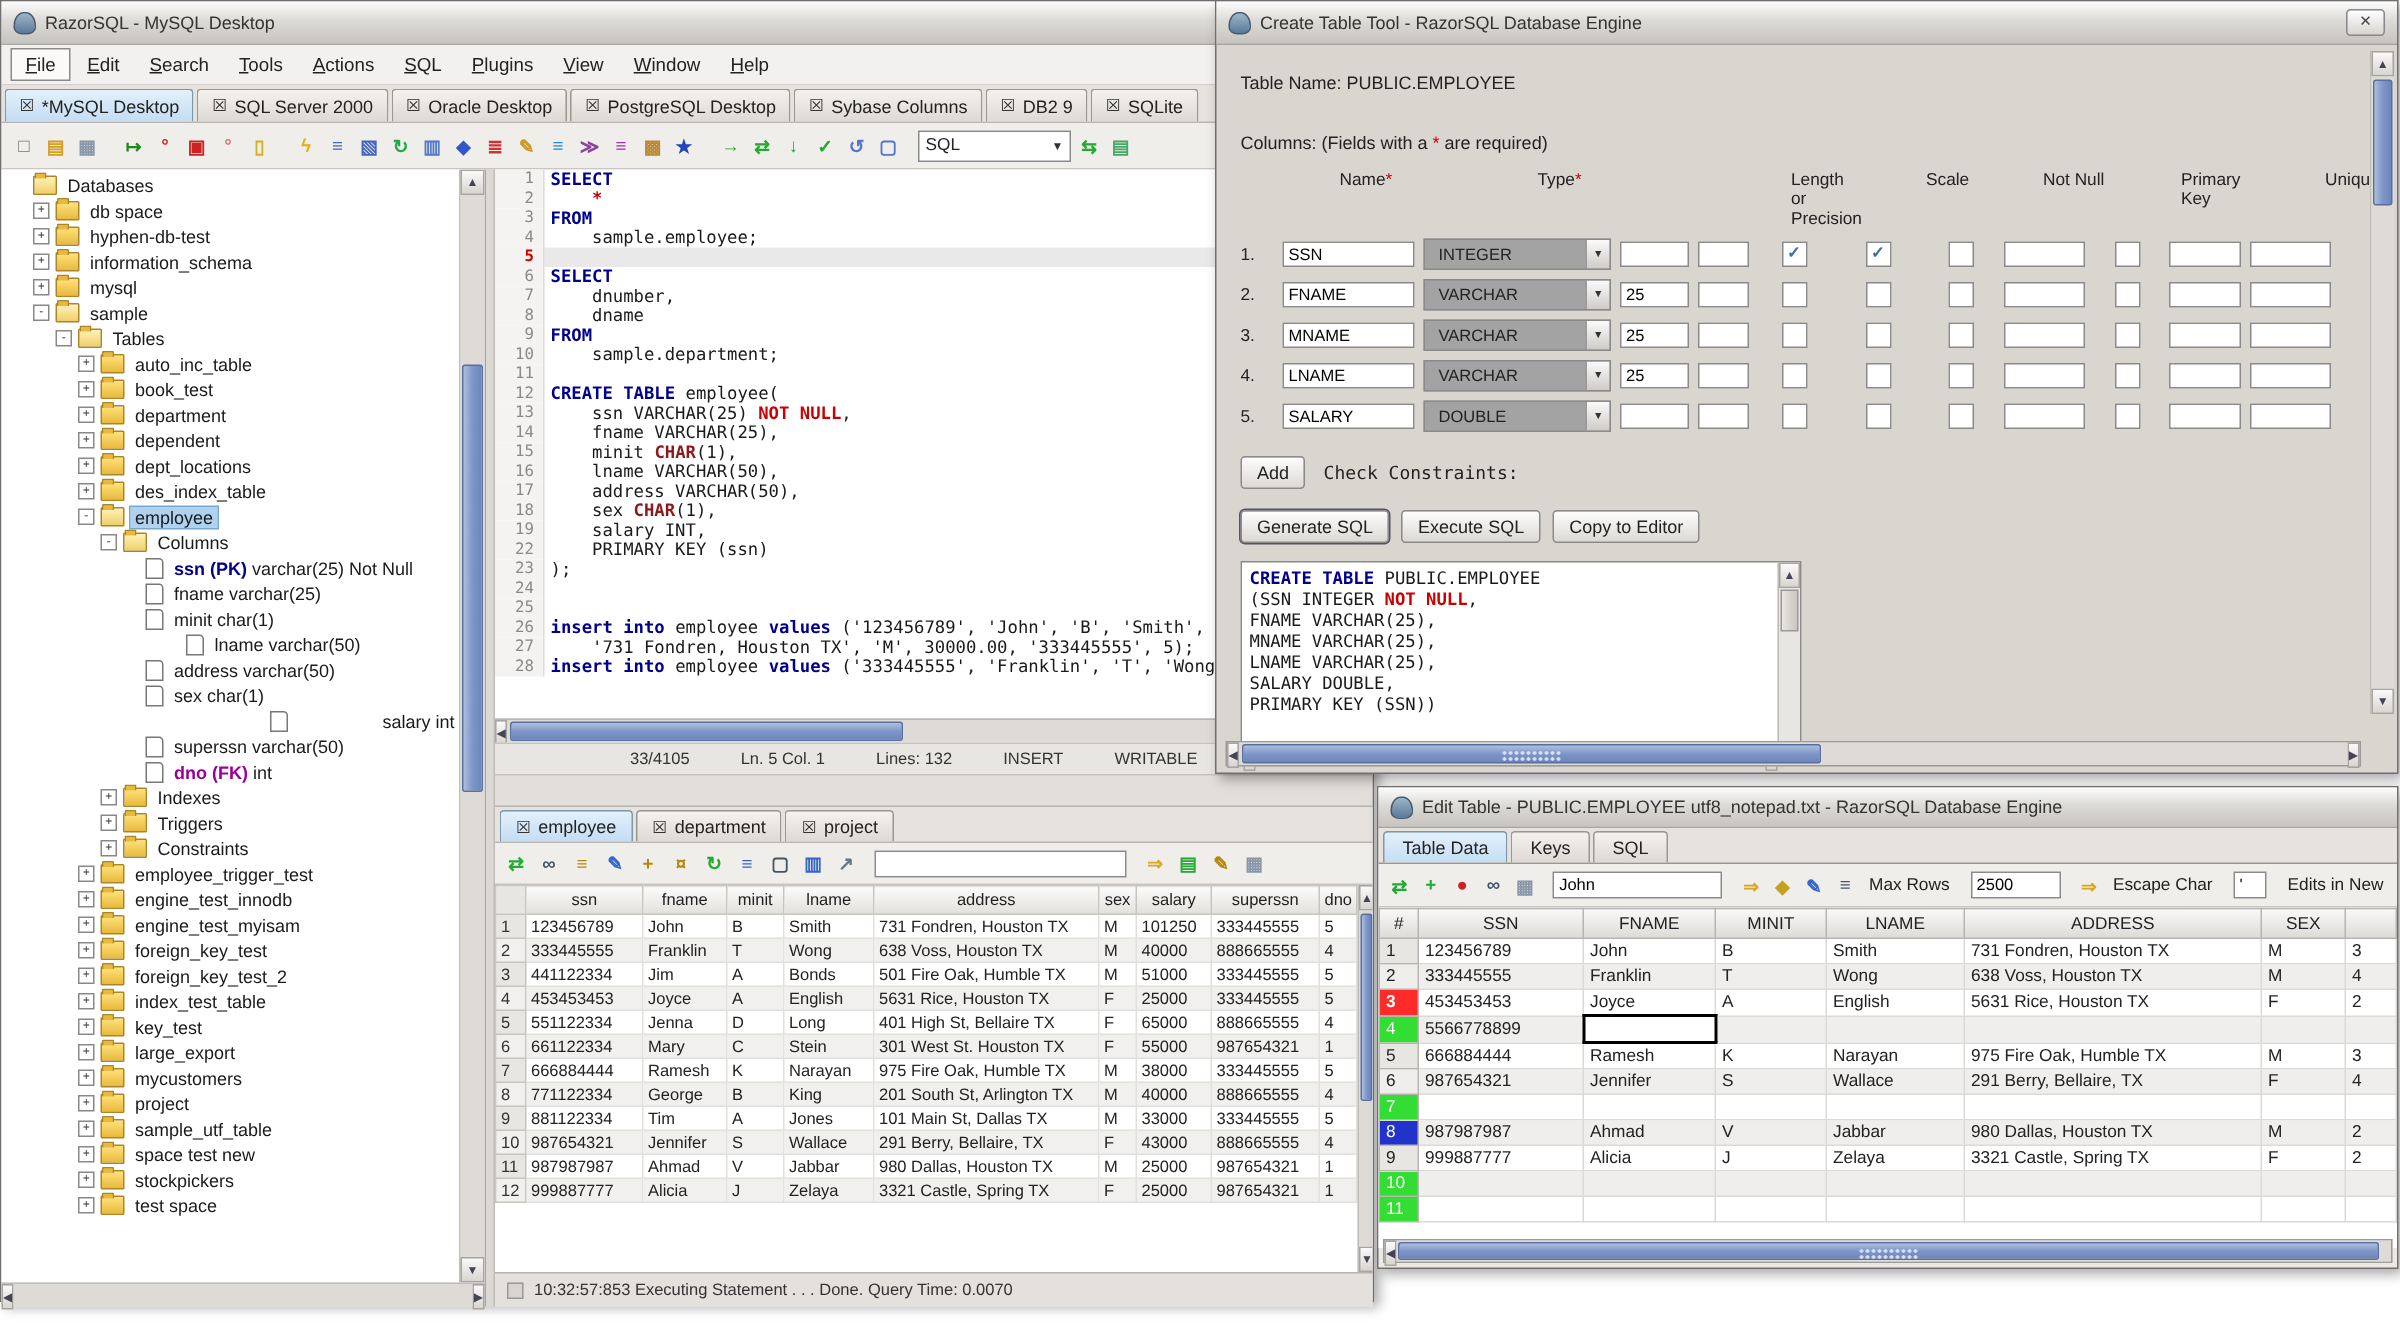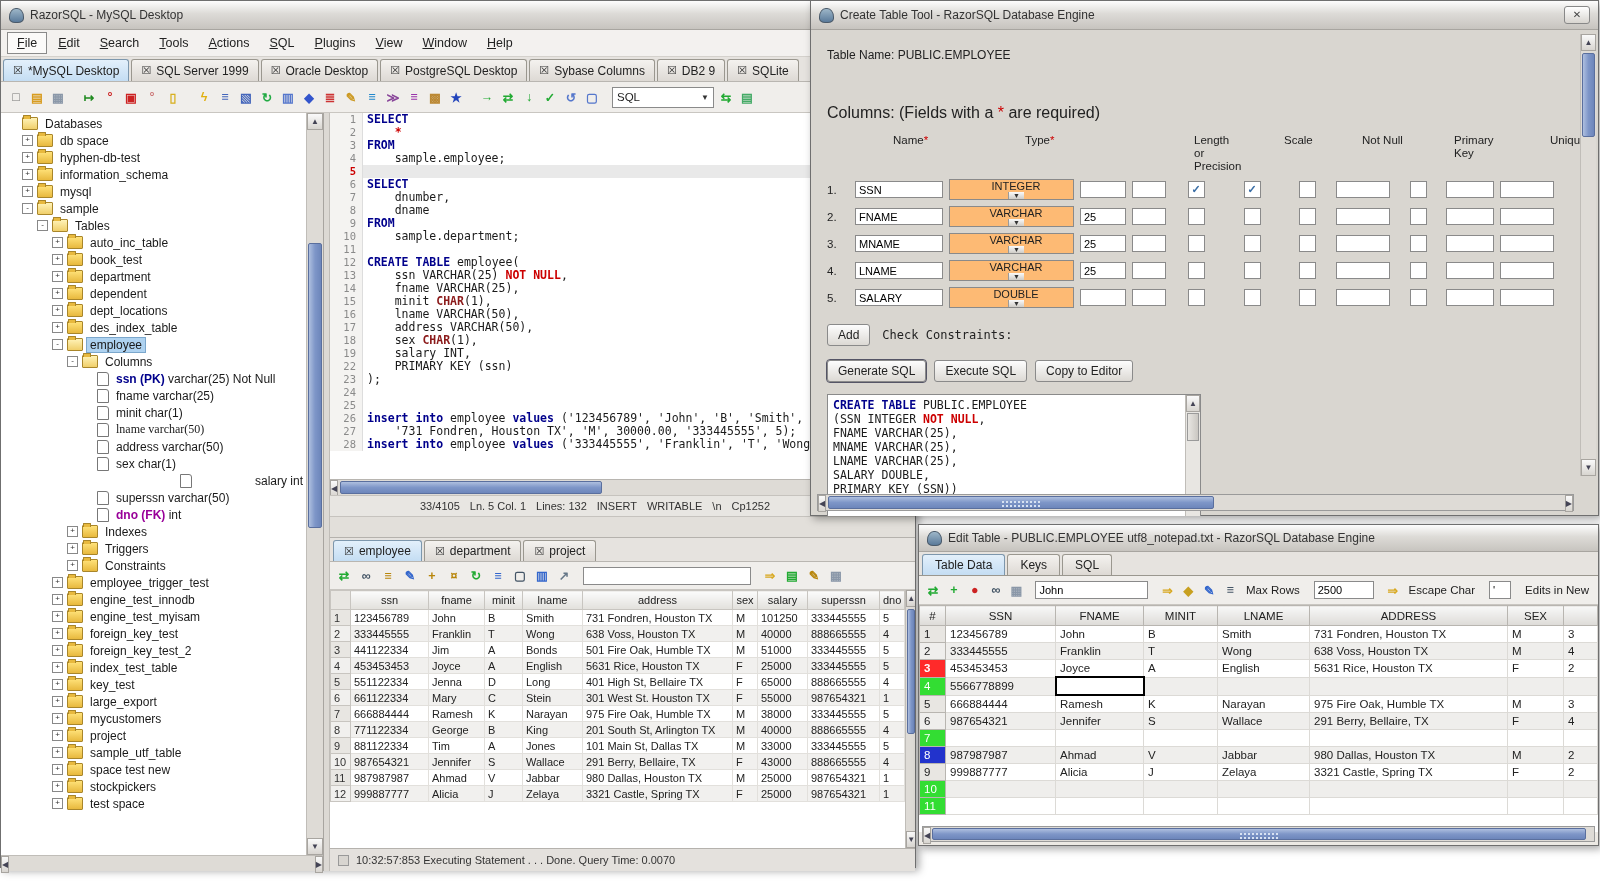--- a/index.html
+++ b/index.html
@@ -56,21 +56,21 @@
   .gut{width:26px;flex:0 0 auto;text-align:right;padding-right:6px;color:#8a8a8a;background:#f4f3f1;border-right:1px solid #ddd;font-size:10.5px;}
   .gut.gcur{color:#cc0000;font-weight:bold;}
   .ecode{padding-left:4px;}
   .kw{color:#00008c;font-weight:bold;}
   .red{color:#cc0000;font-weight:bold;}
   .mar{color:#8b1a1a;font-weight:bold;}
   .pl{color:#1a1a1a;}
   .pk{color:#00008c;font-weight:bold;}
   .fk{color:#990099;font-weight:bold;}
   .edhsb{border-top:1px solid #b8b5b0;}
-  .edstatus{height:20px;background:#e8e6e2;border-top:1px solid #c6c3be;display:flex;align-items:center;gap:10px;padding-left:90px;font-size:11px;color:#333;}
+  .edstatus{height:20px;background:#e8e6e2;border-top:1px solid #c6c3be;display:flex;align-items:center;gap:34px;padding-left:90px;font-size:11px;color:#333;}
   .hsplit{height:20px;background:#e2dfda;border-top:1px solid #c6c3be;border-bottom:1px solid #b5b2ad;}
   
   .results{flex:1;display:flex;flex-direction:column;background:#eceae6;min-height:0;}
   .rtabs{height:23px;display:flex;align-items:flex-end;gap:2px;padding:0 3px;border-bottom:1px solid #b9b6b1;background:#e6e3df;}
   .rtab{height:20px;display:flex;align-items:center;gap:5px;padding:0 10px;border:1px solid #9a978f;border-bottom:none;background:linear-gradient(#f4f2ef,#ddd9d4);font-size:12px;border-radius:3px 3px 0 0;}
   .rtab.sel{background:linear-gradient(#e3f0fb,#c4ddf3);border-color:#7d97ad;}
   .rtoolbar{height:27px;background:#f0eeeb;display:flex;align-items:center;gap:4px;padding:0 5px;border-bottom:1px solid #c9c6c1;}
   .rinput{width:160px;height:16px;border:1px solid #8a8a8a;font-size:11px;padding:0 3px;margin:0 6px;}
   .gridwrap{flex:1;background:#fff;display:flex;overflow:hidden;min-height:0;}
   table.rgrid{border-collapse:collapse;table-layout:fixed;font-size:11px;flex:0 0 auto;align-self:flex-start;}
@@ -78,28 +78,28 @@
   table.rgrid td{border:1px solid #e2e0dc;height:15px;padding:0 3px;overflow:hidden;white-space:nowrap;}
   table.rgrid td.rn,table.rgrid th.rn{background:#e8e6e2;border-color:#c8c5c0;color:#333;}
   table.rgrid tr.alt td{background:#f1f0ee;}
   .rvsb{border-left:1px solid #c0bdb8;}
   .rstatus{height:22px;background:#e4e1dd;border-top:1px solid #b5b2ad;display:flex;align-items:center;gap:7px;padding:0 8px;font-size:11px;color:#333;}
   .stico{width:9px;height:9px;border:1px solid #999;background:#d8d5d0;}
   
   .create{left:810px;top:0;width:789px;height:516px;z-index:2;background:#d9d6d0;}
   .ctcontent{position:relative;height:486px;padding:0 16px;overflow:hidden;}
   .ctlabel{margin-top:18px;font-size:12px;color:#222;}
-  .ctlabel2{margin-top:42px;font-size:16px;color:#222;}
+  .ctlabel2{margin-top:26px;font-size:12px;color:#222;}
   .star{color:#cc0000;}
   .ctgridrow{display:grid;grid-template-columns:22px 88px 125px 46px 34px 48px 52px 46px 54px 44px 48px 54px;column-gap:6px;align-items:center;}
   .cthead{margin-top:12px;font-size:11.5px;line-height:13px;color:#222;align-items:start;gap:44px;}
   .ctrow{margin-top:6px;}
   .ctnum{font-size:11.5px;}
   .ctin{height:17px;border:1px solid #8a8a8a;background:#fff;font-size:11px;padding:0 3px;width:100%;box-sizing:border-box;}
-  .ctsel{height:19px;border:1px solid #8a8a8a;background:#fdba74;display:flex;align-items:center;justify-content:space-between;font-size:11px;padding-left:9px;overflow:hidden;flex-direction:column;}
+  .ctsel{height:19px;border:1px solid #8a8a8a;background:#a3a3a3;display:flex;align-items:center;justify-content:space-between;font-size:11px;padding-left:9px;overflow:hidden;}
   .tyarr{width:15px;height:100%;background:linear-gradient(#fafafa,#cfccc7);border-left:1px solid #9a9a9a;font-size:7px;display:flex;align-items:center;justify-content:center;color:#333;}
   .cb{width:15px;height:15px;border:1px solid #8a8a8a;background:#fff;justify-self:center;font-size:11px;line-height:14px;text-align:center;color:#3a6ea5;font-weight:bold;}
   .addrow{margin-top:16px;display:flex;align-items:center;gap:12px;}
   button.pbtn{font-family:"Liberation Sans",sans-serif;font-size:12px;height:22px;padding:0 10px;border:1px solid #8a8a8a;border-radius:3px;background:linear-gradient(#fdfdfd,#dcd9d4);color:#222;}
   button.def{outline:1px solid #556;}
   .mono{font-family:"DejaVu Sans Mono",monospace;font-size:12px;}
   .btnrow{margin-top:14px;display:flex;gap:8px;}
   .sqlbox{margin-top:12px;width:372px;height:122px;border:1px solid #8a8a8a;background:#fff;position:relative;display:flex;}
   .sqltext{flex:1;padding:3px 5px;font-family:"DejaVu Sans Mono",monospace;font-size:11.5px;line-height:14px;white-space:pre;overflow:hidden;}
   .sqlvsb{width:14px;border-left:1px solid #c0bdb8;background:#e8e6e2;display:flex;flex-direction:column;}
@@ -147,21 +147,21 @@
       <div class="mitem">Window</div>
       <div class="mitem">Help</div>
     </div>
   <div class="conntabs">
       <div class="ctab sel">
         <span class="cbx">☒</span>
         <span class="clbl">*MySQL Desktop</span>
       </div>
       <div class="ctab">
         <span class="cbx">☒</span>
-        <span class="clbl">SQL Server 1999</span>
+        <span class="clbl">SQL Server 2000</span>
       </div>
       <div class="ctab">
         <span class="cbx">☒</span>
         <span class="clbl">Oracle Desktop</span>
       </div>
       <div class="ctab">
         <span class="cbx">☒</span>
         <span class="clbl">PostgreSQL Desktop</span>
       </div>
       <div class="ctab">
@@ -302,21 +302,21 @@
             <div class="trow" style="padding-left: 81px;">
               <span class="ttg hid"></span>
               <span class="tic doc"></span>
               <span class="tlb"><span class="pl">fname varchar(25)</span></span>
             </div>
             <div class="trow" style="padding-left: 81px;">
               <span class="ttg hid"></span>
               <span class="tic doc"></span>
               <span class="tlb"><span class="pl">minit char(1)</span></span>
             </div>
-            <div class="trow" style="padding-left: 81px; font-family: Liberation Serif, serif;">
+            <div class="trow" style="padding-left: 108px;">
               <span class="ttg hid"></span>
               <span class="tic doc"></span>
               <span class="tlb"><span class="pl">lname varchar(50)</span></span>
             </div>
             <div class="trow" style="padding-left: 81px;">
               <span class="ttg hid"></span>
               <span class="tic doc"></span>
               <span class="tlb"><span class="pl">address varchar(50)</span></span>
             </div>
             <div class="trow" style="padding-left: 81px;">

